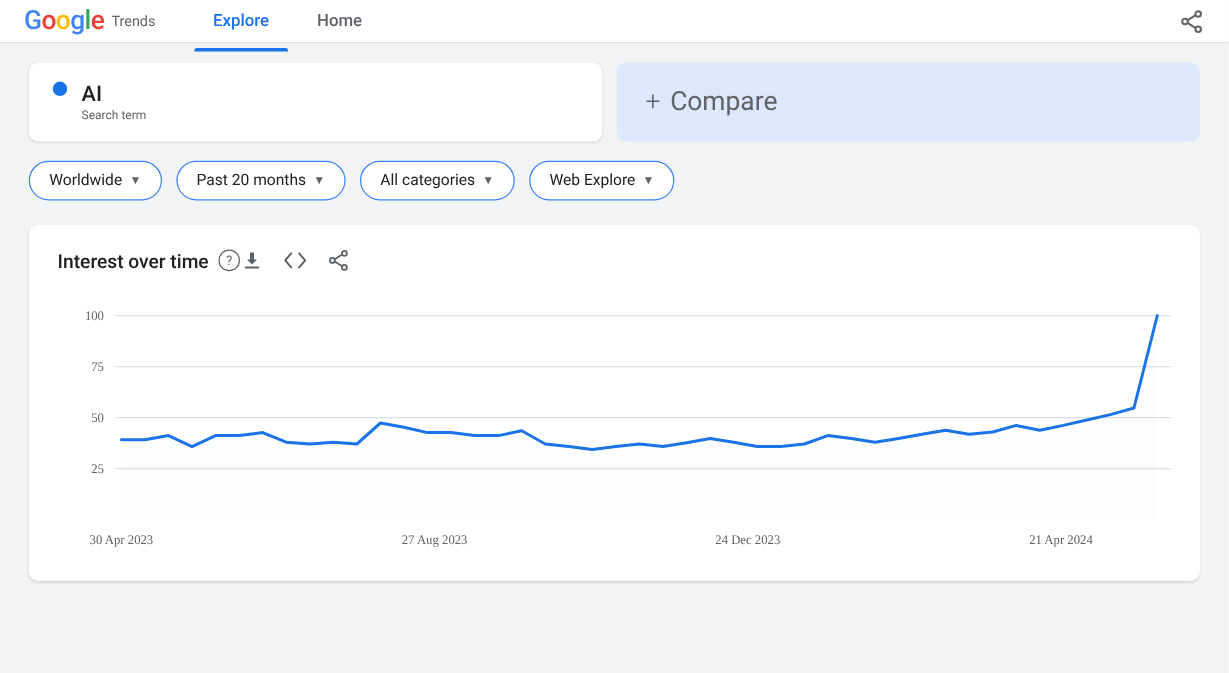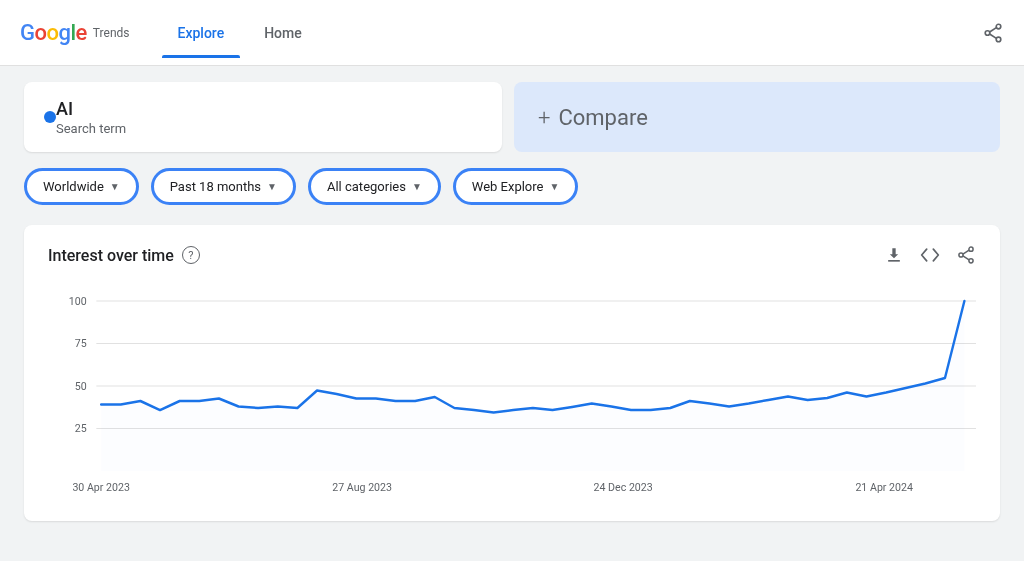--- a/index.html
+++ b/index.html
@@ -10,21 +10,21 @@
       width: 1024px;
       overflow: hidden;
     }
 
     
     .header {
       background: #fff;
       display: flex;
       align-items: center;
       padding: 0 20px;
-      height: 66px;
+      height: 36px;
       border-bottom: 1px solid #e0e0e0;
       position: relative;
     }
     .logo {
       display: flex;
       align-items: center;
       gap: 4px;
       margin-right: 32px;
     }
     .logo-google {
@@ -93,42 +93,42 @@
       gap: 12px;
       margin-bottom: 16px;
     }
     .search-term-card {
       background: #fff;
       border-radius: 8px;
       padding: 16px 20px;
       flex: 1;
       max-width: 550px;
       display: flex;
-      align-items: center;
-      gap: 0;
+      align-items: flex-start;
+      gap: 12px;
       box-shadow: 0 1px 2px rgba(0,0,0,0.1);
     }
     .search-dot {
       width: 12px;
       height: 12px;
       border-radius: 50%;
       background: #1a73e8;
       flex-shrink: 0;
     }
     .search-term-info {
       display: flex;
       flex-direction: column;
     }
     .search-term-label {
       font-size: 18px;
       font-weight: 500;
       color: #202124;
     }
     .search-term-type {
-      font-size: 13px;
+      font-size: 10px;
       color: #5f6368;
       margin-top: 2px;
     }
     .compare-card {
       background: #dce8fb;
       border-radius: 8px;
       padding: 16px 24px;
       flex: 1;
       display: flex;
       align-items: center;
@@ -147,21 +147,21 @@
     }
 
     
     .filters {
       display: flex;
       gap: 12px;
       margin-bottom: 20px;
     }
     .filter-btn {
       background: #fff;
-      border: 3px solid #3b82f6;
+      border: 1px solid #3b82f6;
       border-radius: 24px;
       padding: 8px 16px;
       font-size: 13px;
       color: #202124;
       cursor: pointer;
       display: flex;
       align-items: center;
       gap: 6px;
       font-family: inherit;
     }
@@ -173,21 +173,20 @@
     
     .chart-card {
       background: #fff;
       border-radius: 8px;
       padding: 20px 24px 16px;
       box-shadow: 0 1px 2px rgba(0,0,0,0.1);
     }
     .chart-header {
       display: flex;
       align-items: center;
-      justify-content: space-between;
       margin-bottom: 16px;
     }
     .chart-title-row {
       display: flex;
       align-items: center;
       gap: 8px;
     }
     .chart-title {
       font-size: 16px;
       color: #202124;
@@ -215,20 +214,21 @@
       cursor: pointer;
       font-size: 18px;
       display: flex;
       align-items: center;
     }
 
     
     .chart-container {
       width: 100%;
       position: relative;
+      font-family: Liberation Serif, serif;
     }
     svg.trend-chart {
       width: 100%;
       height: 220px;
     }
     .axis-label {
       font-size: 11px;
       fill: #5f6368;
     }
     .grid-line {
@@ -286,21 +286,21 @@
       <span class="compare-label">Compare</span>
     </div>
   </div>
 
   <div class="filters">
     <button class="filter-btn">
       <span>Worldwide</span>
       <span class="filter-chevron">▼</span>
     </button>
     <button class="filter-btn">
-      <span>Past 18 months</span>
+      <span>Past 20 months</span>
       <span class="filter-chevron">▼</span>
     </button>
     <button class="filter-btn">
       <span>All categories</span>
       <span class="filter-chevron">▼</span>
     </button>
     <button class="filter-btn">
       <span>Web Explore</span>
       <span class="filter-chevron">▼</span>
     </button>

